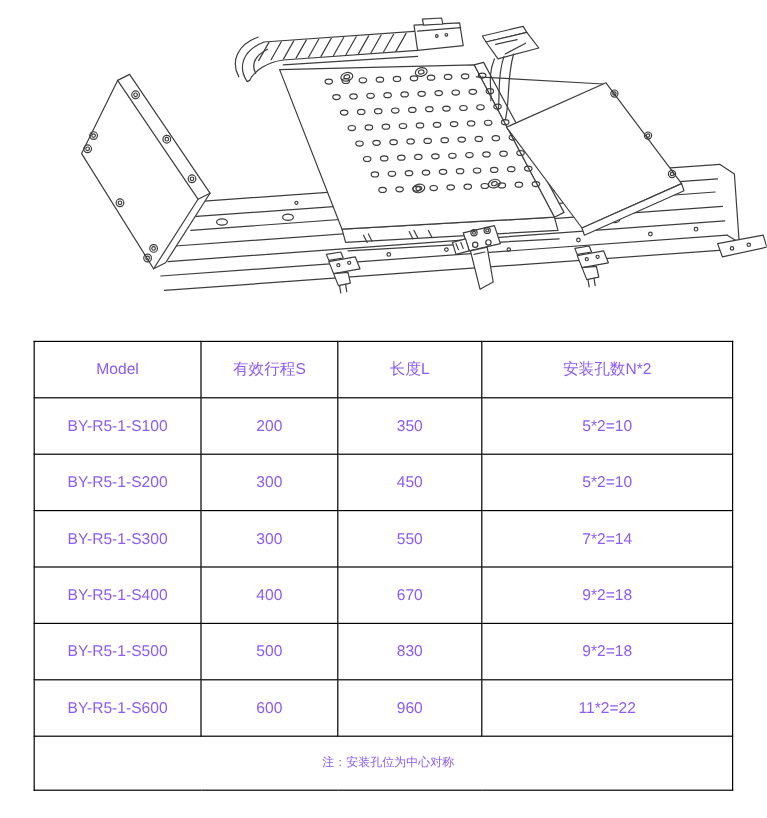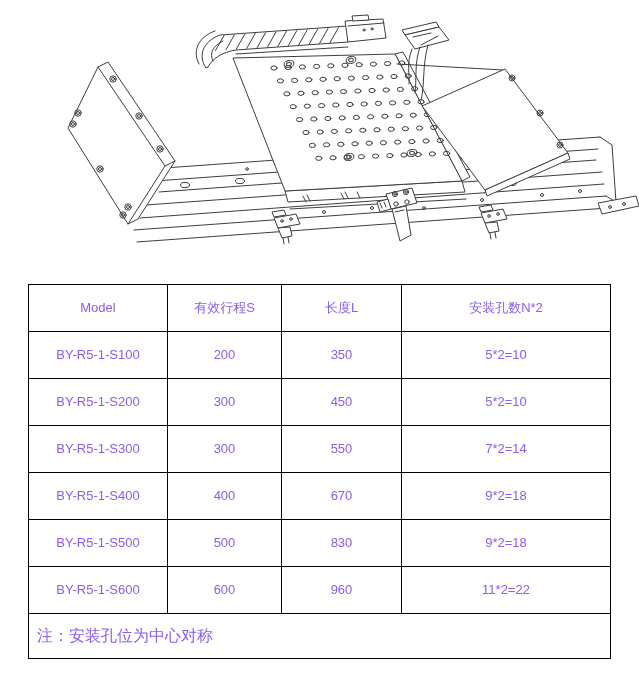--- a/index.html
+++ b/index.html
@@ -4,21 +4,21 @@
 <style>
   html,body{margin:0;padding:0;background:#ffffff;}
   body{width:639px;height:682px;position:relative;font-family:"Liberation Sans","DejaVu Sans",sans-serif;color:#000;}
   .drawing{position:absolute;top:6px;left:0;width:639px;height:262px;}
   .drawing svg{display:block;}
   .ln{stroke:#3d3d3d;stroke-width:1;fill:none;stroke-linejoin:round;stroke-linecap:round;}
   .fw{stroke:#3d3d3d;stroke-width:1;fill:#ffffff;stroke-linejoin:round;}
   table.spec{position:absolute;left:28px;top:284px;width:582px;border-collapse:collapse;table-layout:fixed;}
   table.spec th,table.spec td{border:1px solid #000;height:46px;text-align:center;vertical-align:middle;
     font-size:13px;font-weight:400;color:#8b5cf6;padding:0;line-height:1.2;}
-  table.spec td.note{text-align:left;padding-left:8px;font-size:16px;height:44px;}
+  table.spec td.note{text-align:center;padding-left:8px;font-size:10px;height:44px;}
 </style>
 </head>
 <body>
 
 <div class="drawing">
 <svg viewBox="0 0 639 262" width="639" height="262">
 
   <g>
     <path class="ln" d="M150,163 L600,131"></path>
     <path class="ln" d="M155,175 L598,143"></path>

